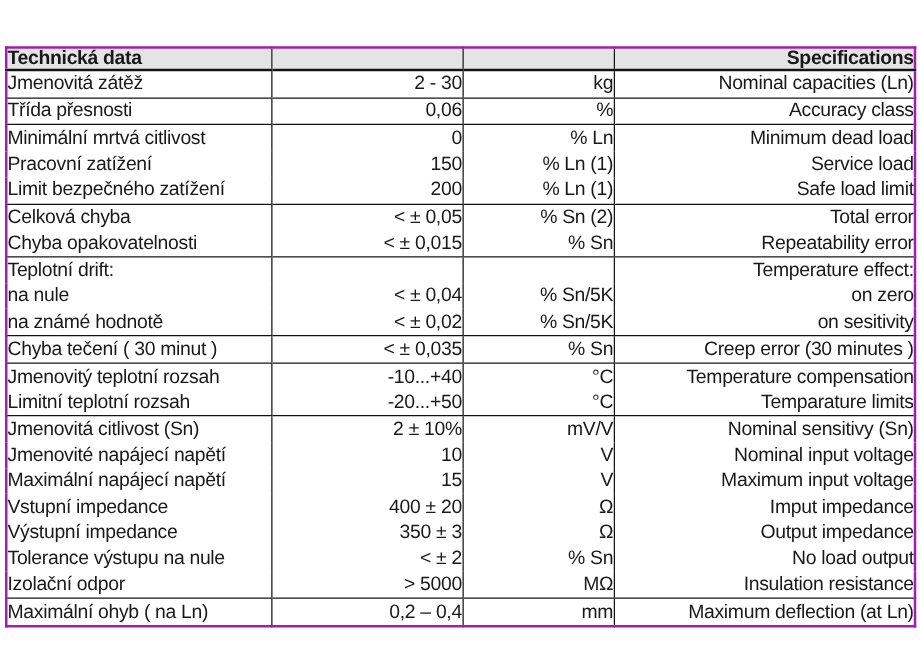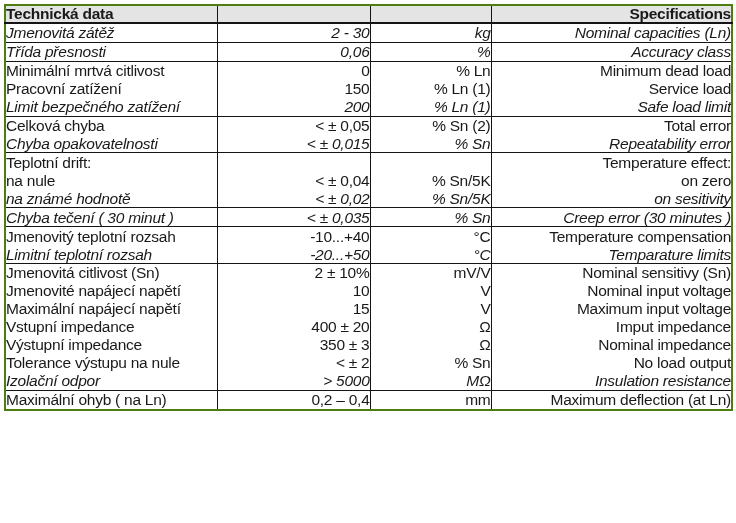--- a/index.html
+++ b/index.html
@@ -16,39 +16,39 @@
   }
   .table-wrap {
     position: absolute;
     left: 4px;
     top: 4px;
   }
   table.spec {
     border-collapse: collapse;
     table-layout: fixed;
     width: 727px;
-    height: 407px;
-    border: 2px solid #4d7c0f;
+    height: 465px;
+    border: 2px solid #a21caf;
+    margin-top: 33px;
   }
   table.spec td {
     padding: 0;
     margin: 0;
     overflow: hidden;
     white-space: nowrap;
     font-size: 15.5px;
     letter-spacing: -0.25px;
     line-height: 1;
     vertical-align: middle;
   }
   table.spec td + td {
     border-left: 1px solid #141414;
   }
   tr.sep td {
     border-bottom: 1px solid #141414;
-    font-style: italic;
   }
   thead.hdr td {
     background: #e4e4e4;
     border-bottom: 2px solid #141414;
     font-weight: bold;
   }
   td.cz { text-align: left; padding-left: 7px; }
   td.en { text-align: right; padding-left: 31px; }
   td.val, td.unit { text-align: right; }
   b { font-weight: normal; }
@@ -172,21 +172,21 @@
         <tr>
           <td class="cz"><span>Vstupní impedance</span></td>
           <td class="val"><span>400 ± 20</span></td>
           <td class="unit"><span>Ω</span></td>
           <td class="en"><span>Imput impedance</span></td>
         </tr>
         <tr>
           <td class="cz"><span>Výstupní impedance</span></td>
           <td class="val"><span>350 ± 3</span></td>
           <td class="unit"><span>Ω</span></td>
-          <td class="en"><span>Nominal impedance</span></td>
+          <td class="en"><span>Output impedance</span></td>
         </tr>
         <tr>
           <td class="cz"><span>Tolerance výstupu na nule</span></td>
           <td class="val"><span>&lt; ± 2</span></td>
           <td class="unit"><span>% Sn</span></td>
           <td class="en"><span>No load output</span></td>
         </tr>
         <tr class="sep">
           <td class="cz"><span>Izolační odpor</span></td>
           <td class="val"><span>&gt; 5000</span></td>

